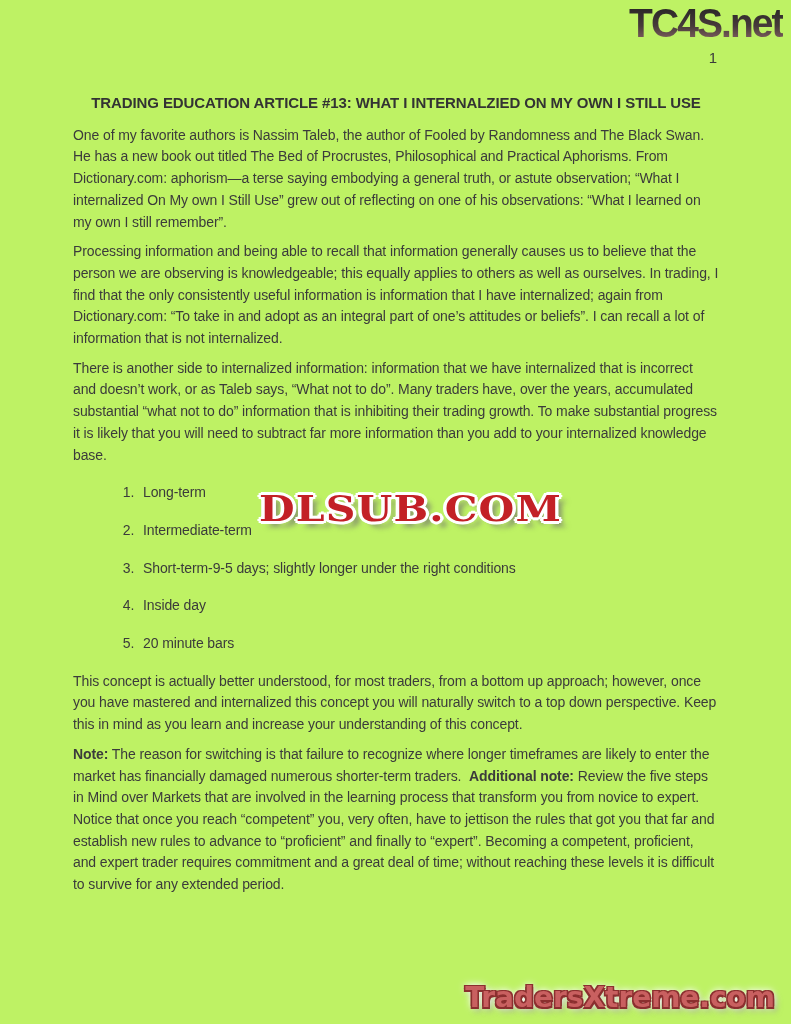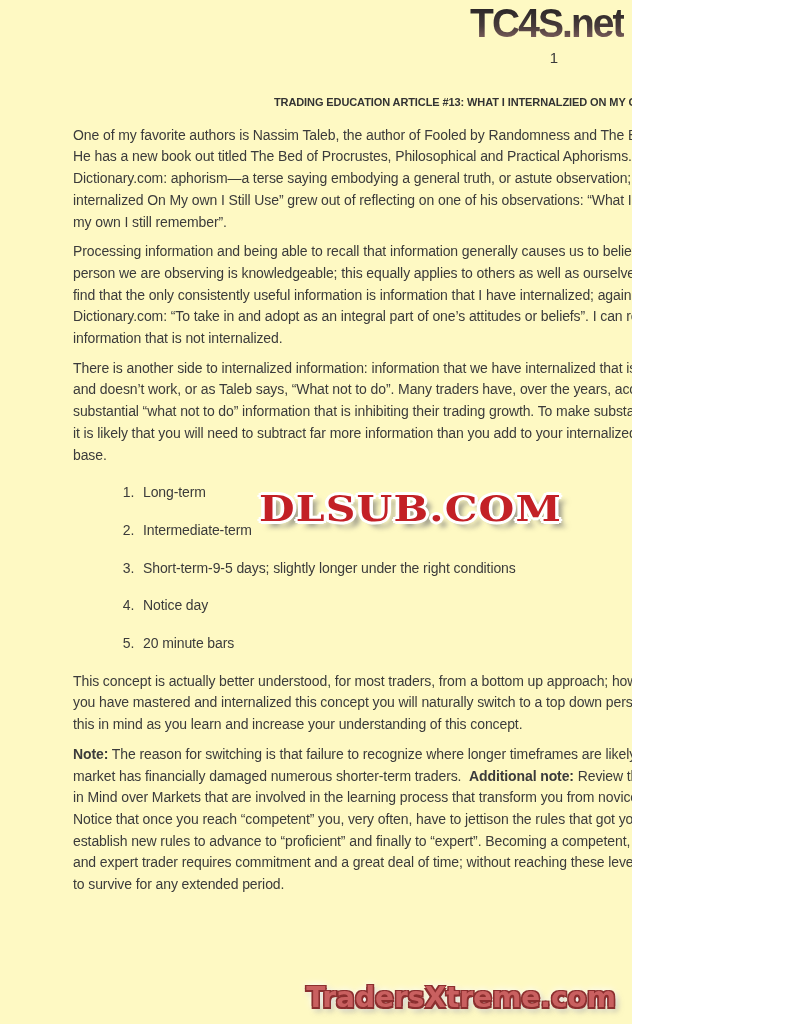--- a/index.html
+++ b/index.html
@@ -1,20 +1,20 @@
 <!DOCTYPE html>
 <html><head>
 <meta charset="utf-8">
 <style>
   html, body { margin: 0; padding: 0; background: #ffffff; }
   .page {
     position: relative;
-    width: 632px;
+    width: 791px;
     height: 1024px;
-    background: #fef9c3;
+    background: #bef264;
     overflow: hidden;
     font-family: "Liberation Sans", sans-serif;
     color: var(--text, #3b3b3b);
   }
   .logo {
     position: absolute;
     top: 0px;
     right: 8px;
     font-family: "Liberation Sans", sans-serif;
     font-weight: 700;
@@ -40,23 +40,23 @@
   .content {
     position: absolute;
     top: 92px;
     left: 73px;
     width: 646px;
     font-size: 14px;
     line-height: 21.7px;
     letter-spacing: -0.1px;
   }
   .title {
-    font-size: 11px;
+    font-size: 15px;
     font-weight: 700;
-    text-align: right;
+    text-align: center;
     margin: 0 0 11px 0;
     color: #333333;
   }
   .content p { margin: 0 0 8px 0; }
   .content ol { margin: 0 0 8px 0; padding-left: 49px; }
   .content li { margin: 16px; padding-left: 5px; }
   .i { }
   .b { font-weight: 700; }
   .watermark-center {
     position: absolute;
@@ -107,21 +107,21 @@
   <div class="content">
     <h1 class="title">TRADING EDUCATION ARTICLE #13: WHAT I INTERNALZIED ON MY OWN I STILL USE</h1>
     <div id="article-body">
         <p><span>One of my favorite authors is Nassim Taleb, the author of </span><span class="i">Fooled by Randomness</span><span> and </span><span class="i">The Black Swan.</span><span> He has a new book out titled </span><span class="i">The Bed of Procrustes, Philosophical and Practical Aphorisms.</span><span> From Dictionary.com: aphorism—a terse saying embodying a general truth, or astute observation; “What I internalized On My own I Still Use” grew out of reflecting on one of his observations: “What I learned on my own I still remember”.</span></p>
         <p><span>Processing information and being able to recall that information generally causes us to believe that the person we are observing is knowledgeable; this equally applies to others as well as ourselves. In trading, I find that the only consistently useful information is information that I have internalized; again from Dictionary.com: “To take in and adopt as an integral part of one’s attitudes or beliefs”. I can recall a lot of information that is not internalized.</span></p>
         <p><span>There is another side to internalized information: information that we have internalized that is incorrect and doesn’t work, or as Taleb says, “What not to do”. Many traders have, over the years, accumulated substantial “what not to do” information that is inhibiting their trading growth. To make substantial progress it is likely that you will need to subtract far more information than you add to your internalized knowledge base.</span></p>
         <ol>
           <li>Long-term</li>
           <li>Intermediate-term</li>
           <li>Short-term-9-5 days; slightly longer under the right conditions</li>
-          <li>Notice day</li>
+          <li>Inside day</li>
           <li>20 minute bars</li>
         </ol>
         <p><span>This concept is actually better understood, for most traders, from a bottom up approach; however, once you have mastered and internalized this concept you will naturally switch to a top down perspective. Keep this in mind as you learn and increase your understanding of this concept.</span></p>
         <p><span class="b">Note:</span><span> The reason for switching is that failure to recognize where longer timeframes are likely to enter the market has financially damaged numerous shorter-term traders.&nbsp; </span><span class="b">Additional note:</span><span> Review the five steps in </span><span class="i">Mind over Markets</span><span> that are involved in the learning process that transform you from novice to expert. Notice that once you reach “competent” you, very often, have to jettison the rules that got you that far and establish new rules to advance to “proficient” and finally to “expert”. Becoming a competent, proficient, and expert trader requires commitment and a great deal of time; without reaching these levels it is difficult to survive for any extended period.</span></p>
       </div>
   </div>
 
   <div class="watermark-center">DLSUB.COM</div>
   <div class="watermark-footer">TradersXtreme.com</div>
 </div>

